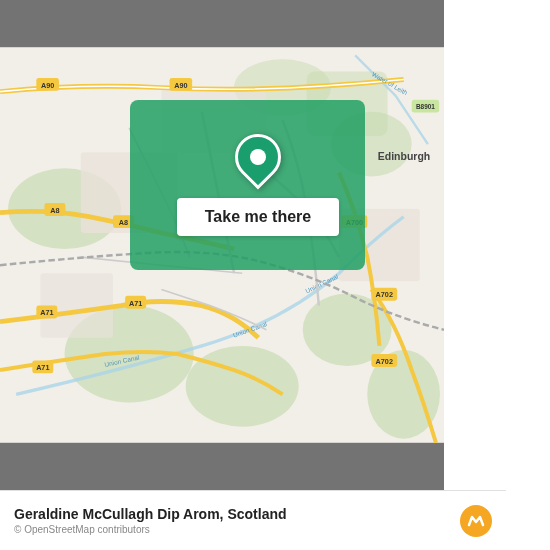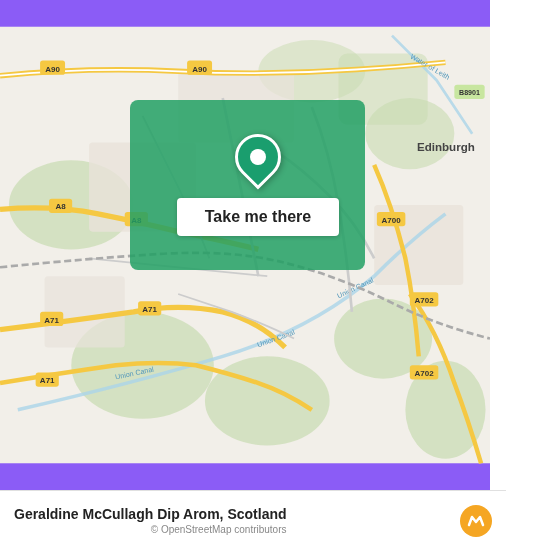--- a/index.html
+++ b/index.html
@@ -6,25 +6,25 @@
 
     body {
       width: 550px;
       height: 550px;
       overflow: hidden;
       font-family: Arial, sans-serif;
       position: relative;
     }
 
     #map-container {
-      width: 490px;
+      width: 444px;
       height: 490px;
       position: relative;
       overflow: hidden;
-      background-color: #8b5cf6;
+      background-color: #737373;
     }
 
     
     .map-svg {
       position: absolute;
       top: 0; left: 0;
       width: 100%;
       height: 100%;
     }
 
@@ -105,21 +105,20 @@
     .location-name {
       font-size: 14px;
       font-weight: 600;
       color: #222;
     }
 
     .copyright-text {
       font-size: 10px;
       color: #888;
       margin-top: 2px;
-      text-align: right;
     }
 
     .moovit-logo {
       display: flex;
       align-items: center;
       gap: 6px;
     }
 
     .moovit-icon {
       width: 32px;

